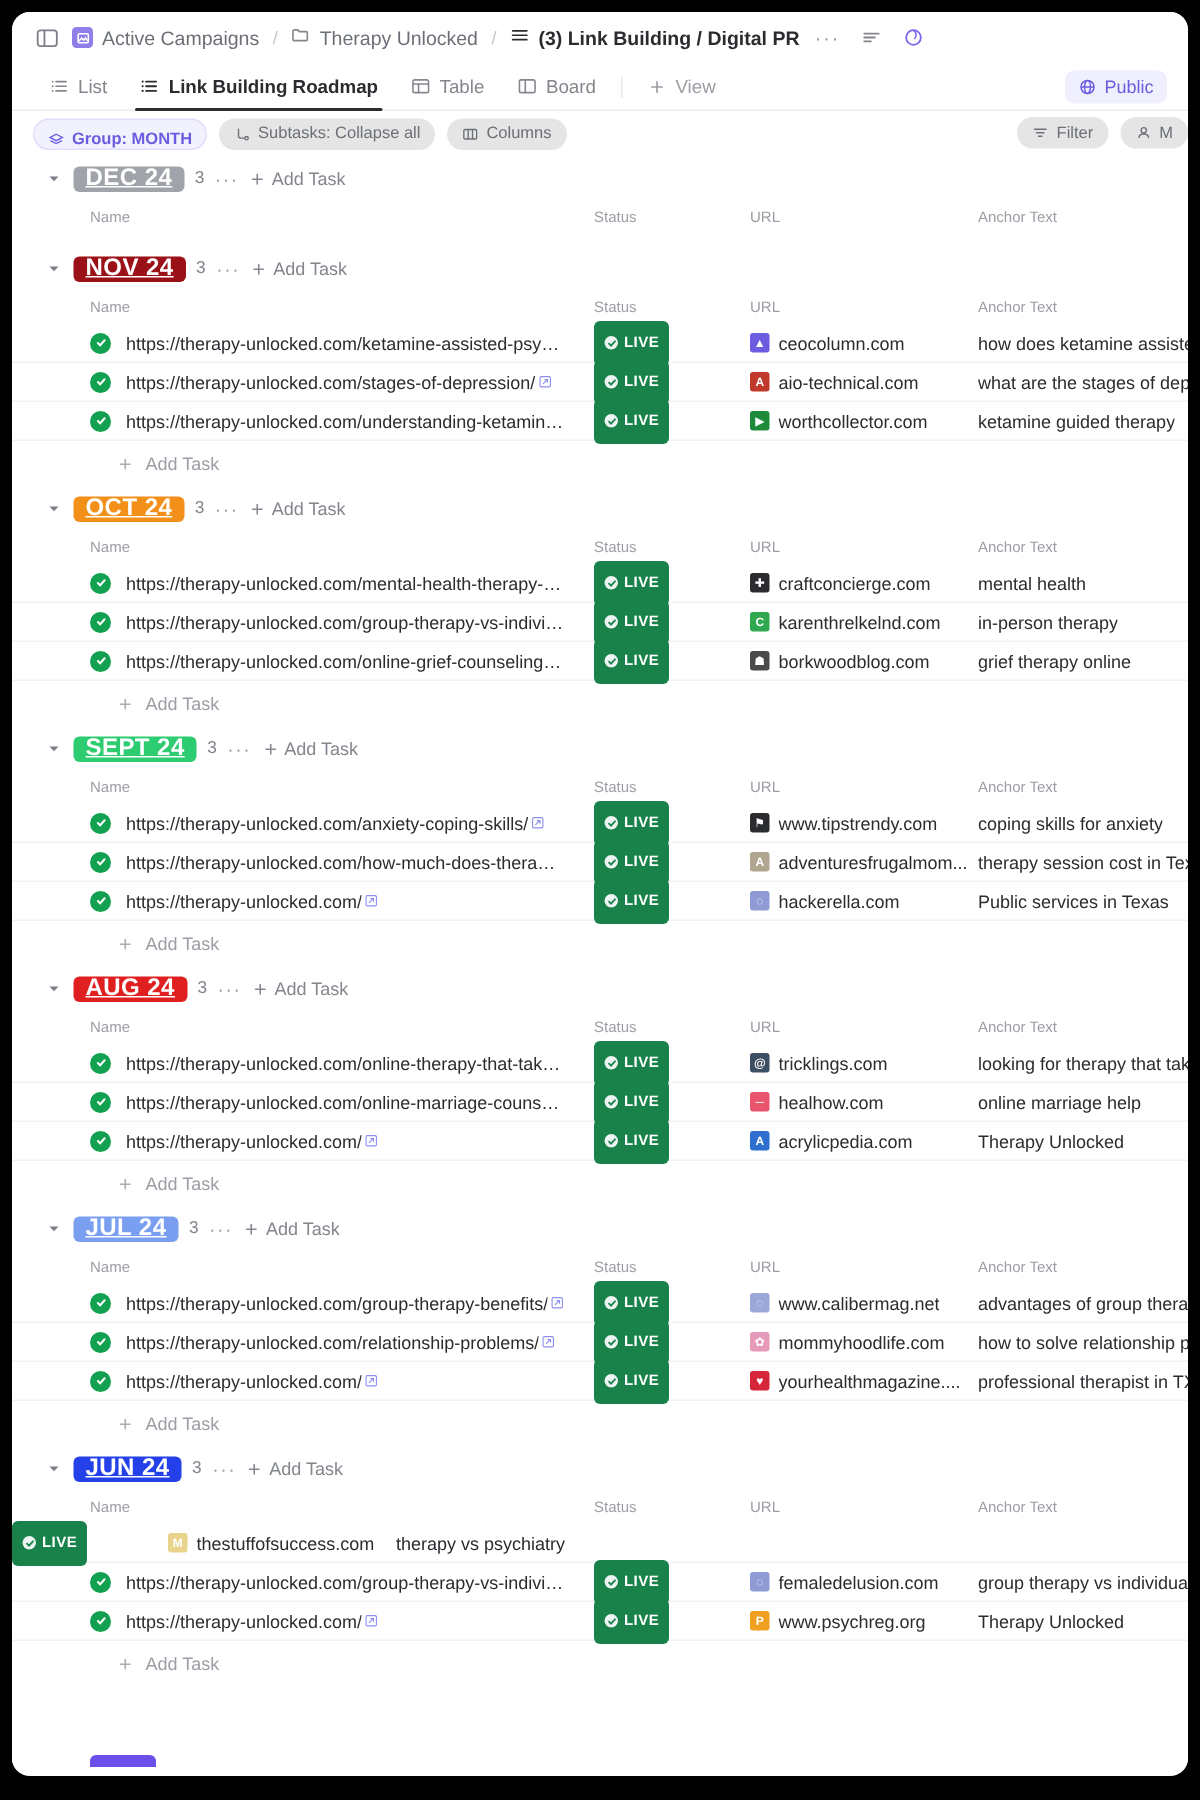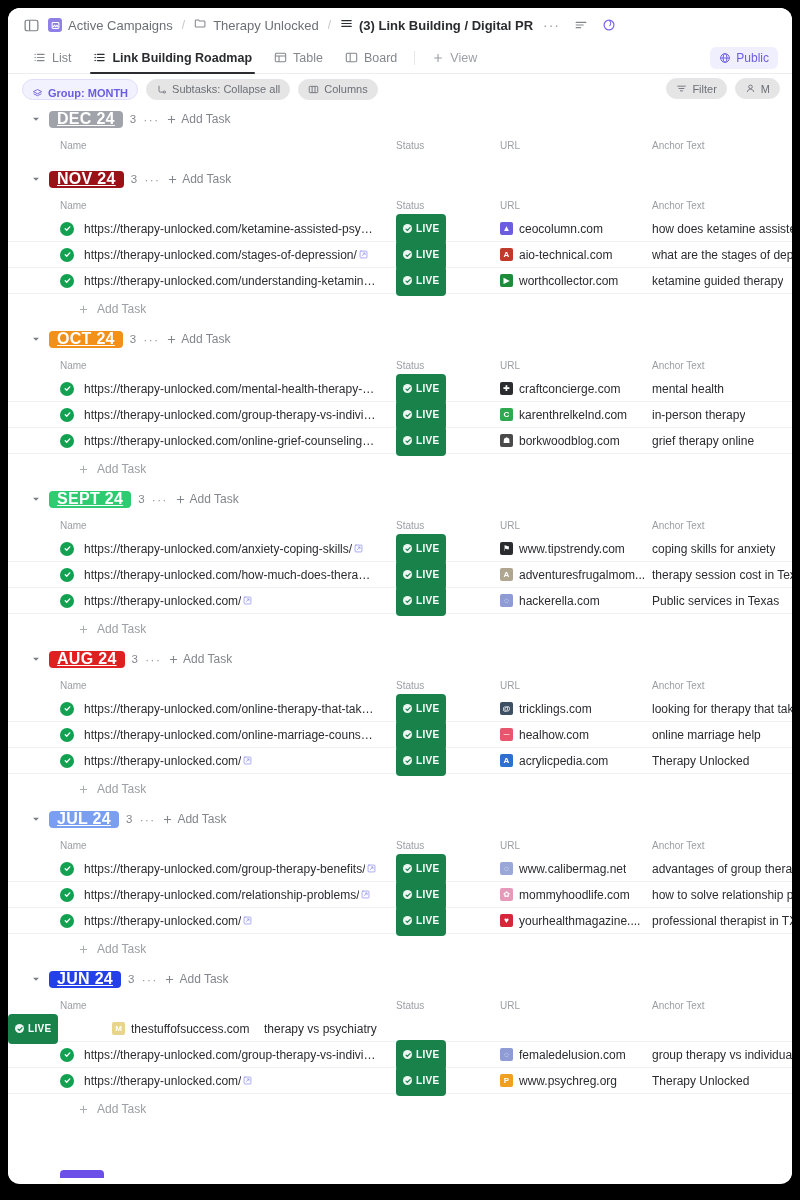--- a/index.html
+++ b/index.html
@@ -119,21 +119,21 @@
     background: #e5e5e5;
   }
   .chip.group {
     background: #f2f1fe;
     border-color: #e0ddfb;
     color: #6b5ce0;
     font-weight: 600;
   }
   .chip svg { display: block; flex: 0 0 auto; }
   .right-chips {
-    position: absolute; right: 12px; top: 4px;
+    position: absolute; right: 0px; top: 4px;
     display: flex; align-items: flex-start; gap: 8px;
   }
 
   
   .table-scroll {
     position: relative;
     height: 1078px;
     overflow: hidden;
     background: #fff;
   }

